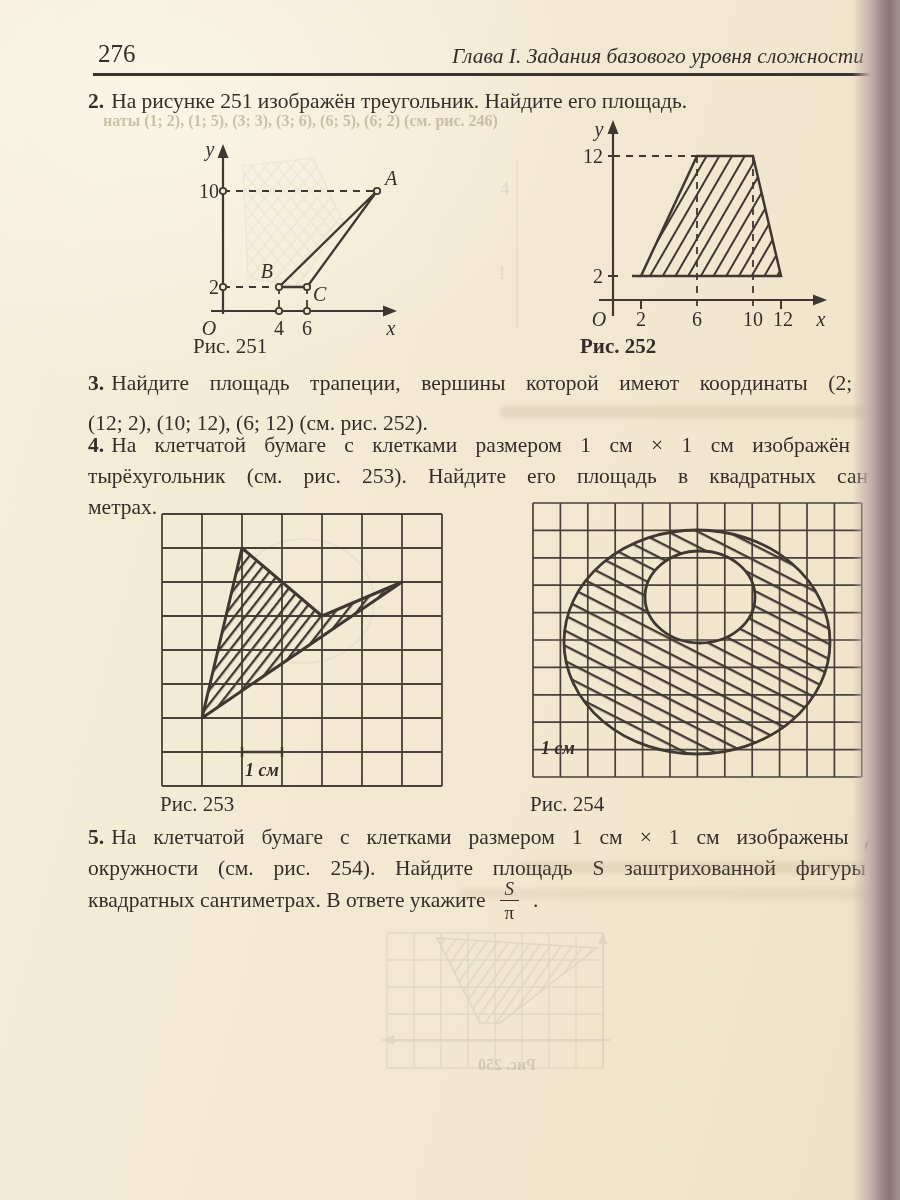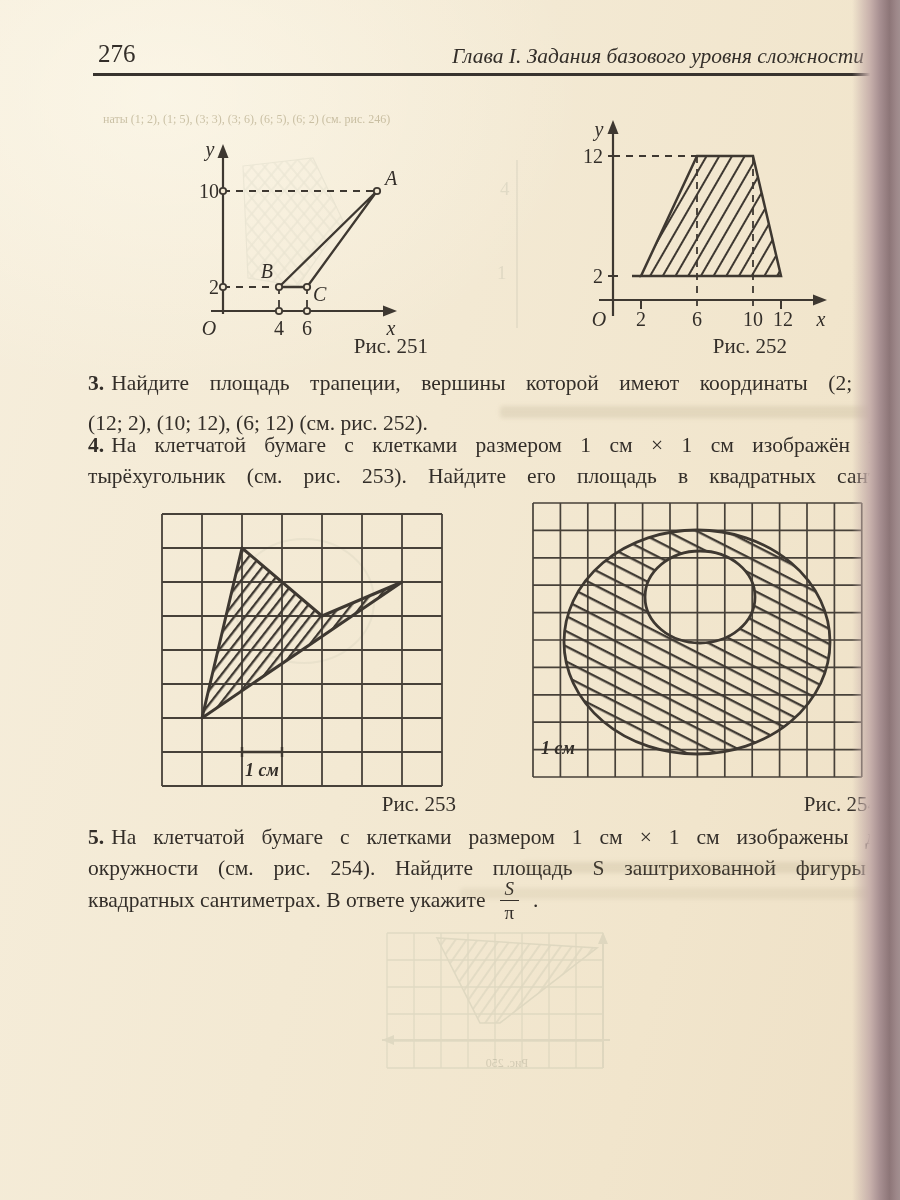--- a/index.html
+++ b/index.html
@@ -6,22 +6,22 @@
   body{width:900px;height:1200px;overflow:hidden;}
   #page{position:relative;width:900px;height:1200px;
     background:
       radial-gradient(ellipse 700px 500px at 18% 8%, rgba(255,252,240,.55), rgba(255,252,240,0) 60%),
       linear-gradient(105deg,#f6eedc 0%,#f3e9d3 45%,#f1e5cc 75%,#eee0c6 100%);
     font-family:"Liberation Serif","DejaVu Serif",serif;color:#332e29;}
   .abs{position:absolute;}
   .pline{position:absolute;left:88px;width:808px;font-size:21.5px;line-height:30px;white-space:nowrap;overflow:hidden;}
   .just{white-space:normal;text-align:justify;text-align-last:justify;}
   .pnum{font-weight:bold;margin-right:7px;}
-  .caption{position:absolute;font-size:21px;text-align:right;color:#332e29;}
-  .ghost-text{position:absolute;color:#aea27f;opacity:.62;font-size:12px;filter:blur(.4px);white-space:nowrap;}
+  .caption{position:absolute;font-size:21px;text-align:left;color:#332e29;}
+  .ghost-text{position:absolute;color:#aea27f;opacity:.62;font-size:16px;filter:blur(.4px);white-space:nowrap;font-weight:bold;}
   .ghost-bar{position:absolute;background:rgba(150,135,100,.16);filter:blur(2.2px);border-radius:3px;}
   .ghost-num{position:absolute;color:#8b9383;opacity:.18;font-size:19px;}
   .mirror{transform:scaleX(-1);}
   .frac{display:inline-block;text-align:center;vertical-align:middle;line-height:1;}
   .frac .num{display:block;font-style:italic;font-size:19px;padding:0 5px 2px;border-bottom:1.7px solid #332e29;}
   .frac .den{display:block;font-size:19px;padding-top:2px;}
   #p5l3{position:absolute;left:88px;top:872px;height:56px;display:flex;align-items:center;gap:14px;font-size:21.5px;}
   svg text{font-family:"Liberation Serif","DejaVu Serif",serif;fill:#332e29;}
   .it{font-style:italic;}
   #edge{position:absolute;right:0;top:0;width:48px;height:1200px;
@@ -53,20 +53,23 @@
       <pattern id="ghostb" width="9" height="9" patternUnits="userSpaceOnUse" patternTransform="rotate(35)">
         <line x1="4" y1="0" x2="4" y2="9" stroke="#96a08a" stroke-width="1.6"></line>
       </pattern>
     </defs>
   </svg>
 
   <div class="abs" style="left:98px;top:40px;font-size:25px;">276</div>
   <div class="abs it" style="left:452px;top:44px;width:448px;font-size:21.5px;white-space:nowrap;overflow:hidden;">Глава I. Задания базового уровня сложности</div>
   <div id="rule"></div>
 
+  <div class="pline" style="top:86px;">
+    <b class="pnum">2.</b><span>На рисунке 251 изображён треугольник. Найдите его площадь.</span>
+  </div>
 
   <div class="ghost-text" style="left:103px;top:112px;">наты (1; 2), (1; 5), (3; 3), (3; 6), (6; 5), (6; 2) (см. рис. 246)</div>
 
   <svg class="abs" style="left:193px;top:136px;" width="235" height="200" viewBox="0 0 235 200">
 
     <g opacity="0.13">
       <polygon points="50,30 120,22 150,85 105,150 55,142" fill="url(#ghostx1)" stroke="#98a08d" stroke-width="1.2"></polygon>
       <polygon points="50,30 120,22 150,85 105,150 55,142" fill="url(#ghostx2)"></polygon>
     </g>
 
@@ -141,35 +144,38 @@
     <text x="28" y="53" font-size="20" text-anchor="end">12</text>
     <text x="28" y="173" font-size="20" text-anchor="end">2</text>
     <text x="66" y="216" font-size="20" text-anchor="middle">2</text>
     <text x="122" y="216" font-size="20" text-anchor="middle">6</text>
     <text x="178" y="216" font-size="20" text-anchor="middle">10</text>
     <text x="208" y="216" font-size="20" text-anchor="middle">12</text>
     <text x="24" y="216" font-size="20" class="it" text-anchor="middle">O</text>
     <text x="24" y="26" font-size="20" class="it" text-anchor="middle">y</text>
     <text x="246" y="216" font-size="20" class="it" text-anchor="middle">x</text>
   </svg>
-  <div class="caption" style="left:552px;top:334px;width:235px;">Рис. 252</div>
+  <div class="caption" style="left:580px;top:334px;width:235px;font-weight:bold;">Рис. 252</div>
 
   <div class="pline just" style="top:368px;">
     <b class="pnum">3.</b><span>Найдите площадь трапеции, вершины которой имеют координаты (2; 2),</span>
   </div>
   <div class="pline" style="top:408px;">
     <span>(12; 2), (10; 12), (6; 12) (см. рис. 252).</span>
   </div>
   <div class="ghost-bar" style="left:500px;top:406px;width:380px;height:12px;"></div>
 
   <div class="pline just" style="top:430px;">
     <b class="pnum">4.</b><span>На клетчатой бумаге с клетками размером 1 см × 1 см изображён че-</span>
   </div>
   <div class="pline just" style="top:461px;">
     <span>тырёхугольник (см. рис. 253). Найдите его площадь в квадратных санти-</span>
+  </div>
+  <div class="pline" style="top:492px;">
+    <span>метрах.</span>
   </div>
 
   <svg class="abs" style="left:154px;top:506px;" width="296" height="290" viewBox="0 0 296 290">
 
     <ellipse cx="150" cy="95" rx="70" ry="62" fill="none" stroke="#98a08d" stroke-width="2" opacity="0.1"></ellipse>
 
     <g stroke="#474139" stroke-width="1.8">
       <line x1="8" y1="8" x2="8" y2="280"></line>
         <line x1="48" y1="8" x2="48" y2="280"></line>
         <line x1="88" y1="8" x2="88" y2="280"></line>
@@ -233,21 +239,21 @@
         <line x1="3" y1="222.2" x2="331.8" y2="222.2"></line>
         <line x1="3" y1="249.6" x2="331.8" y2="249.6"></line>
         <line x1="3" y1="277" x2="331.8" y2="277"></line>
     </g>
 
     <rect x="30" y="26" width="276" height="236" fill="url(#hatch254)" clip-path="url(#annulus254)"></rect>
     <ellipse cx="167" cy="142" rx="133" ry="112" fill="none" stroke="#3e3831" stroke-width="2.8"></ellipse>
     <ellipse cx="170" cy="97" rx="55" ry="46" fill="none" stroke="#3e3831" stroke-width="2.8"></ellipse>
     <text x="11" y="254" font-size="18" class="it" font-weight="600">1 см</text>
   </svg>
-  <div class="caption" style="left:542px;top:792px;width:336px;">Рис. 254</div>
+  <div class="caption" style="left:530px;top:792px;width:336px;">Рис. 254</div>
 
   <div class="pline just" style="top:822px;">
     <b class="pnum">5.</b><span>На клетчатой бумаге с клетками размером 1 см × 1 см изображены две</span>
   </div>
   <div class="pline just" style="top:853px;">
     <span>окружности (см. рис. 254). Найдите площадь S заштрихованной фигуры в</span>
   </div>
   <div id="p5l3">
     <span>квадратных сантиметрах. В ответе укажите</span>
     <span class="frac">

